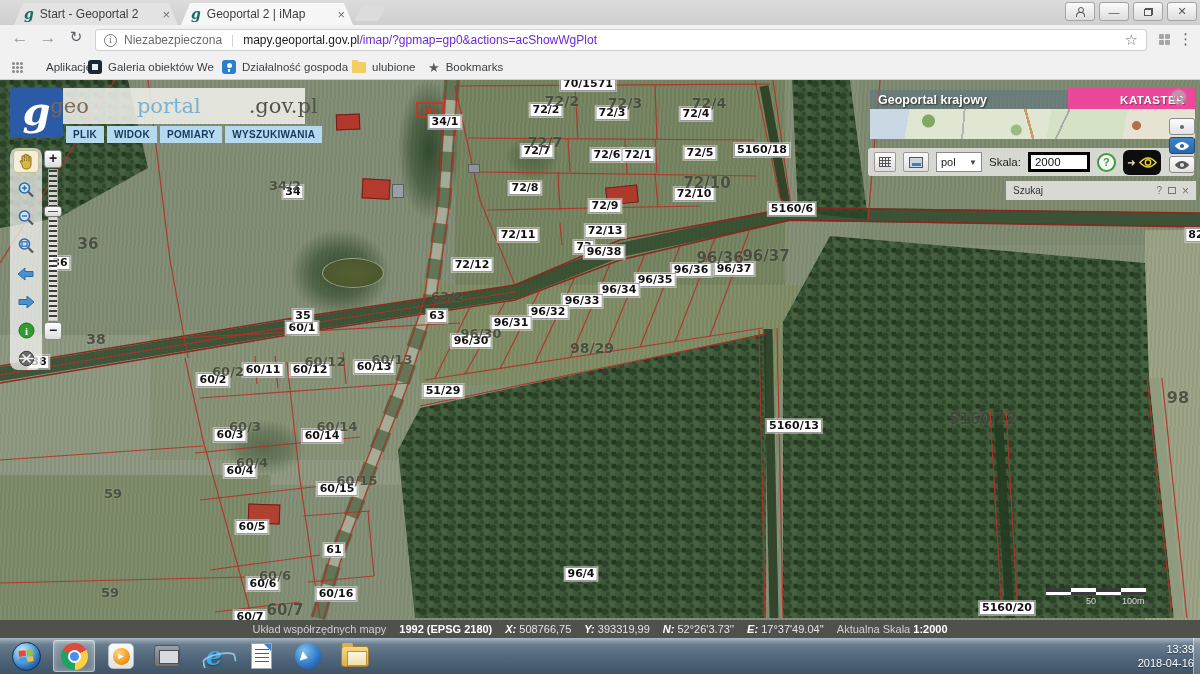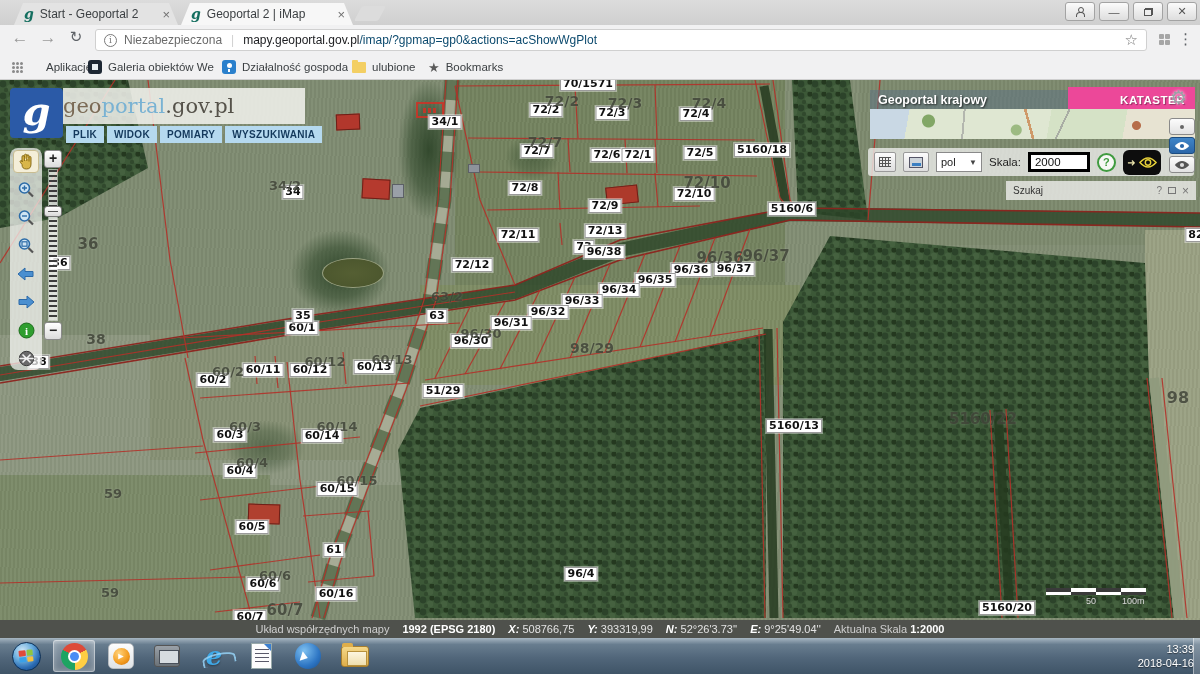--- a/index.html
+++ b/index.html
@@ -39,21 +39,21 @@
   #reload-icon { color:#5f6368; font-size:15px; }
   #omnibox { position:absolute; left:95px; top:4px; width:1052px; height:22px; background:#fff;
     border:1px solid #d0d0d0; border-radius:3px; display:flex; align-items:center;
     padding:0 8px; font-size:12px; }
   #info-icon { width:13px; height:13px; border:1.4px solid #7a7a7a; border-radius:50%;
     color:#7a7a7a; font-size:9px; font-family:"DejaVu Serif",serif; display:flex;
     align-items:center; justify-content:center; margin-right:7px; flex:0 0 auto; }
   #sec-label { color:#6a6a6a; }
   .url-sep { color:#d0d0d0; margin:0 9px; }
   #url-host { color:#202124; }
-  #url-path { color:#0c4a6e; }
+  #url-path { color:#6d28d9; }
   #omni-star { margin-left:auto; color:#767676; font-size:15px; }
   #ext-icon { position:absolute; right:30px; top:9px; width:11px; height:11px; display:grid;
     grid-template-columns:5px 5px; gap:1px; }
   #ext-icon span { background:#a6a6a6; border-radius:1px; }
   #menu-dots { position:absolute; right:7px; top:5px; color:#5f6368; font-size:15px; }
 
   #bookmarksbar { position:absolute; top:55px; left:0; width:1200px; height:25px; background:#f1f1f2;
     border-bottom:1px solid #cfcfcf; z-index:40; font-size:11.5px; color:#3c4043; }
   .bm { position:absolute; top:0; height:24px; display:flex; align-items:center; gap:6px; white-space:nowrap; }
   .bm .lbl { overflow:hidden; }
@@ -106,22 +106,22 @@
   #scalebar .sb-labels { position:relative; font-size:9px; color:rgba(255,255,255,.8);
     text-shadow:0 0 2px #333; }
   #sb-50 { position:absolute; left:40px; top:1px; } #sb-100 { position:absolute; left:76px; top:1px; }
 
   
   .gp { z-index:20; }
   #logo-g { position:absolute; left:10px; top:88px; width:53px; height:50px; background:#2b5aa7;
     border-radius:4px; color:#fff; font-family:"DejaVu Serif",serif; font-style:italic; font-weight:bold;
     font-size:40px; line-height:46px; text-align:center; z-index:20; }
   #logo-panel { position:absolute; left:63px; top:88px; width:242px; height:36px;
-    background:rgba(245,245,240,.85); display:flex; align-items:center; 
-    font-family:"DejaVu Serif",serif; font-size:21px; z-index:20; }
+    background:rgba(245,245,240,.85); display:flex; align-items:center; justify-content:center;
+    font-family:"DejaVu Serif",serif; font-size:21px; z-index:20;gap:48px; }
   #logo-panel .t-geo { color:#7a6a55; } #logo-panel .t-portal { color:#79b2d3; }
   #logo-panel .t-suffix { color:#55524a; }
   #gp-menu { position:absolute; left:66px; top:126px; display:flex; gap:3px; z-index:20; }
   .gp-menu-btn { background:#b5d9ef; color:#14395c; font-size:10px; font-weight:bold;
     padding:3px 7px; letter-spacing:.3px; }
 
   #tools-panel { position:absolute; left:10px; top:148px; width:32px; height:222px;
     background:rgba(250,250,248,.72); border-radius:8px; z-index:20;
     display:flex; flex-direction:column; align-items:center; padding-top:2px; gap:5px; }
   .tool { width:26px; height:24px; display:flex; align-items:center; justify-content:center; }
@@ -675,21 +675,21 @@
       </svg>
   </span>
 </div>
 
 <div id="statusbar">
   <span>Układ współrzędnych mapy</span>
   <b>1992 (EPSG 2180)</b>
   <span><span class="cl">X:</span> <span class="cv">508766,75</span></span>
   <span><span class="cl">Y:</span> <span class="cv">393319,99</span></span>
   <span><span class="cl">N:</span> <span class="cv">52°26'3.73''</span></span>
-  <span><span class="cl">E:</span> <span class="cv">9°25'49.04''</span></span>
+  <span><span class="cl">E:</span> <span class="cv">17°37'49.04''</span></span>
   <span><span>Aktualna Skala</span> <b>1:2000</b></span>
 </div>
 
 <div id="taskbar">
   <div class="tb-slot" style="left:5px;">
     <span id="start-orb">
       <span id="win-flag">
           <span style="background:#e04a3a;"></span>
           <span style="background:#8fc540;"></span>
           <span style="background:#3aa0e8;"></span>

